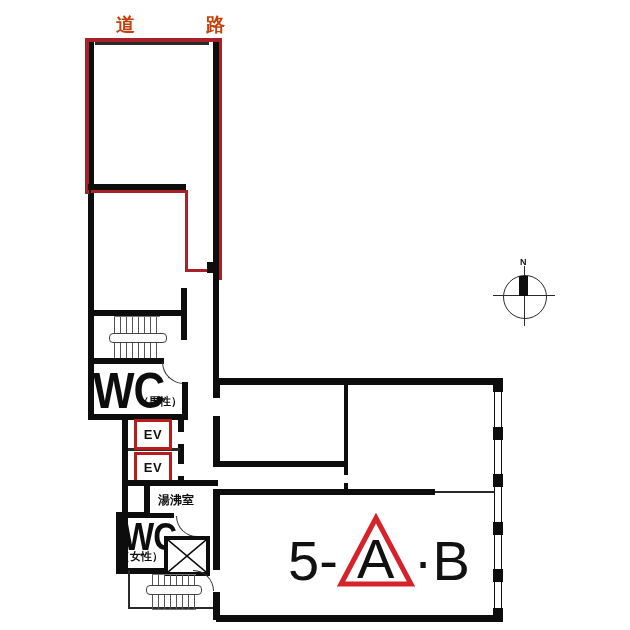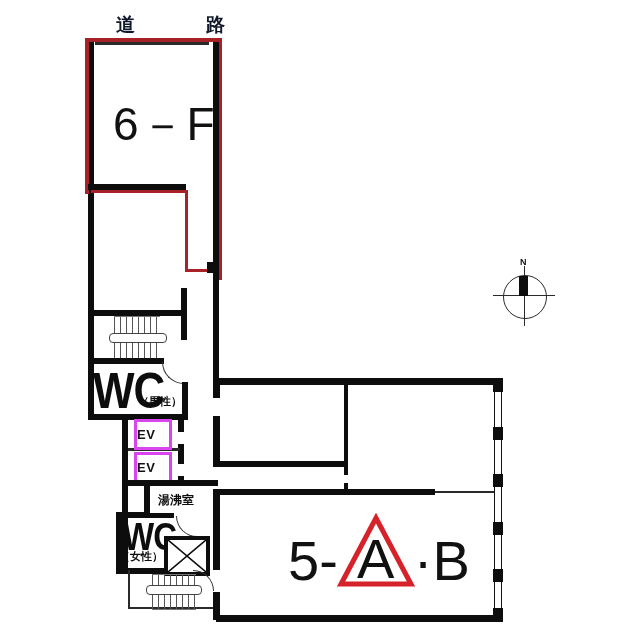--- a/index.html
+++ b/index.html
@@ -27,35 +27,35 @@
     border-left:1.5px solid #333;border-bottom:1.5px solid #333;
     border-bottom-left-radius:100%;
   }
   .arc.ne{ 
     border-left:none;border-bottom:none;
     border-right:1.5px solid #333;border-top:1.5px solid #333;
     border-bottom-left-radius:0;border-top-right-radius:100%;
   }
   
   .evbox{
-    position:absolute;border:3px solid #d946ef;background:#fff;
-    display:flex;align-items:center;
+    position:absolute;border:3px solid #b91c1c;background:#fff;
+    display:flex;align-items:center;justify-content:center;
     font-size:13px;font-weight:bold;letter-spacing:.5px;
   }
   .xbox{position:absolute;border:4px solid #0d0d0d;background:#fff;}
   
   .winwall{
     position:absolute;background:#fff;
     border-left:1.5px solid #111;border-right:1.5px solid #111;
   }
   .mullion{position:absolute;background:#0d0d0d;}
   
   .road{
     position:absolute;font-size:19px;font-weight:700;letter-spacing:26px;
-    color:#0f172a;white-space:nowrap;
+    color:#c2410c;white-space:nowrap;
   }
   .big-room{
     position:absolute;font-size:46px;font-weight:500;color:#111;
     white-space:nowrap;letter-spacing:1px;
   }
   .wc-big{
     position:absolute;font-weight:700;color:#0d0d0d;transform:scaleY(1.15);
     transform-origin:top left;white-space:nowrap;letter-spacing:-1px;
   }
   .sub{
@@ -94,21 +94,20 @@
 
   <div class="red" style="left:85px;top:38px;width:137px;height:4px;"></div>
   <div class="red" style="left:85px;top:38px;width:4px;height:156px;"></div>
   <div class="red" style="left:219px;top:38px;width:3px;height:242px;"></div>
   <div class="w" style="left:88px;top:184px;width:98px;height:6px;"></div>
   <div class="red" style="left:91px;top:190px;width:97px;height:3px;"></div>
   <div class="red" style="left:185px;top:190px;width:3px;height:82px;"></div>
   <div class="red" style="left:185px;top:269px;width:26px;height:3px;"></div>
   <div class="w" style="left:207px;top:262px;width:6px;height:11px;"></div>
 
-  <div class="big-room" style="left:113px;top:94px;">6－F</div>
 
   <div class="w" style="left:181px;top:288px;width:6px;height:26px;"></div>
   <div class="w" style="left:88px;top:310px;width:99px;height:6px;"></div>
   <div class="w" style="left:181px;top:310px;width:6px;height:30px;"></div>
   <div class="stairs" style="left:114px;top:316px;width:46px;height:42px;"></div>
   <div class="rail" style="left:109px;top:333px;width:56px;height:8px;"></div>
 
   <div class="w" style="left:88px;top:358px;width:76px;height:6px;"></div>
   <div class="arc" style="left:162px;top:362px;width:21px;height:21px;"></div>
   <div class="w" style="left:182px;top:382px;width:6px;height:36px;"></div>

